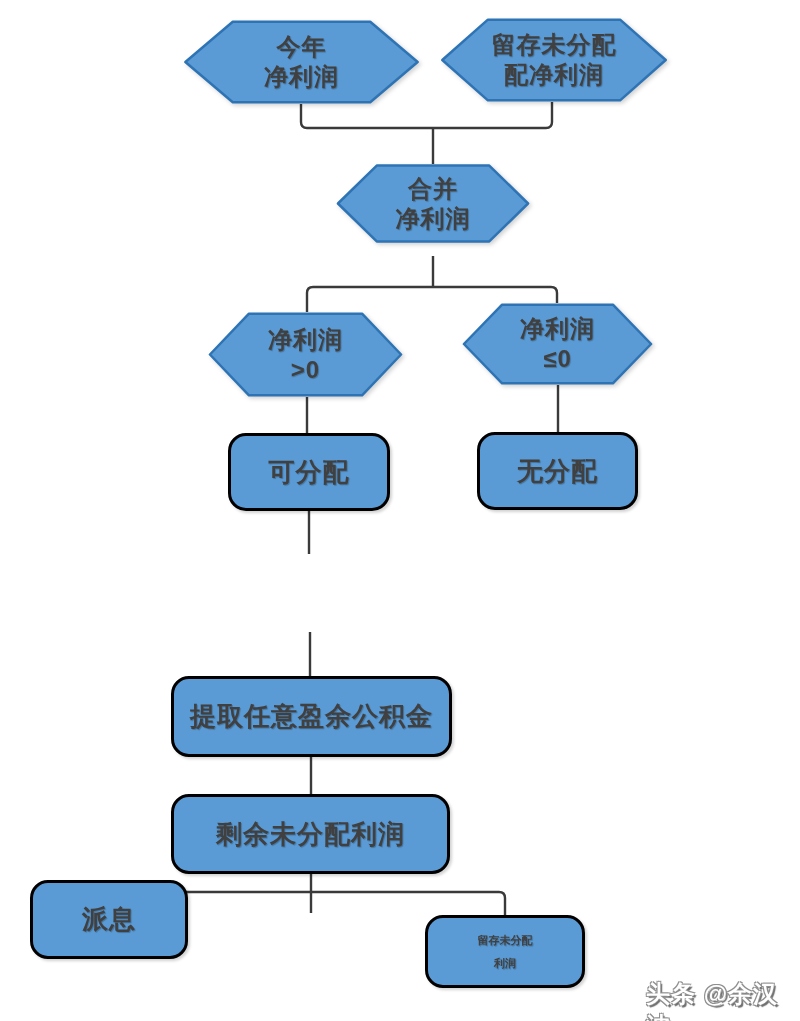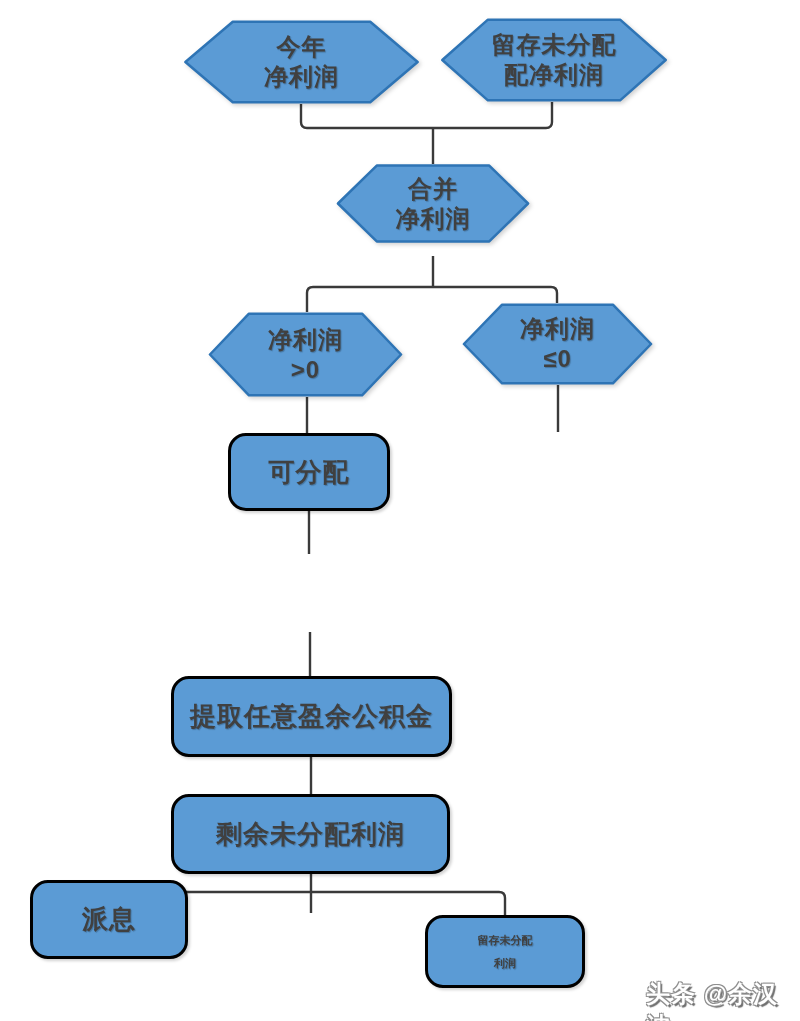--- a/index.html
+++ b/index.html
@@ -93,20 +93,25 @@
       <div>≤0</div>
     </div>
   </div>
 
   <div class="node rect" style="left:228px;top:433px;width:162px;height:78px">
     <div class="label">
       <div>可分配</div>
     </div>
   </div>
 
+  <div class="node rect" style="left:477px;top:432px;width:161px;height:78px">
+    <div class="label">
+      <div>无分配</div>
+    </div>
+  </div>
 
 
   <div class="node rect" style="left:171px;top:676px;width:281px;height:81px">
     <div class="label">
       <div>提取任意盈余公积金</div>
     </div>
   </div>
 
   <div class="node rect" style="left:171px;top:794px;width:279px;height:80px">
     <div class="label">

